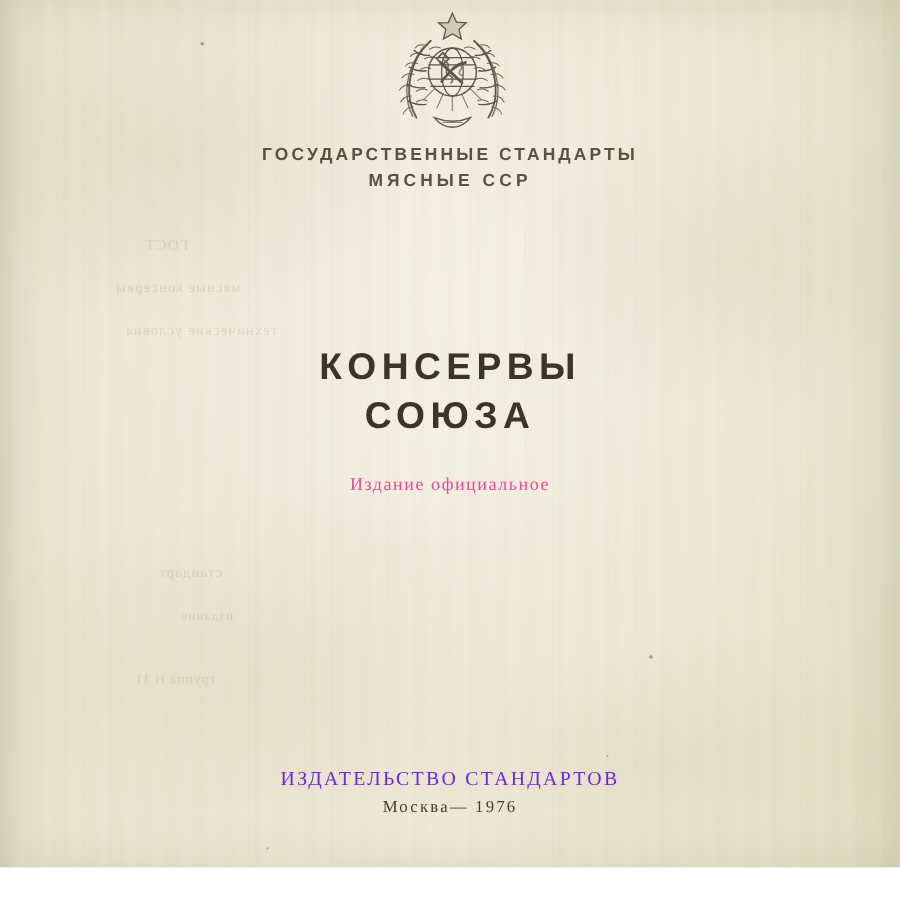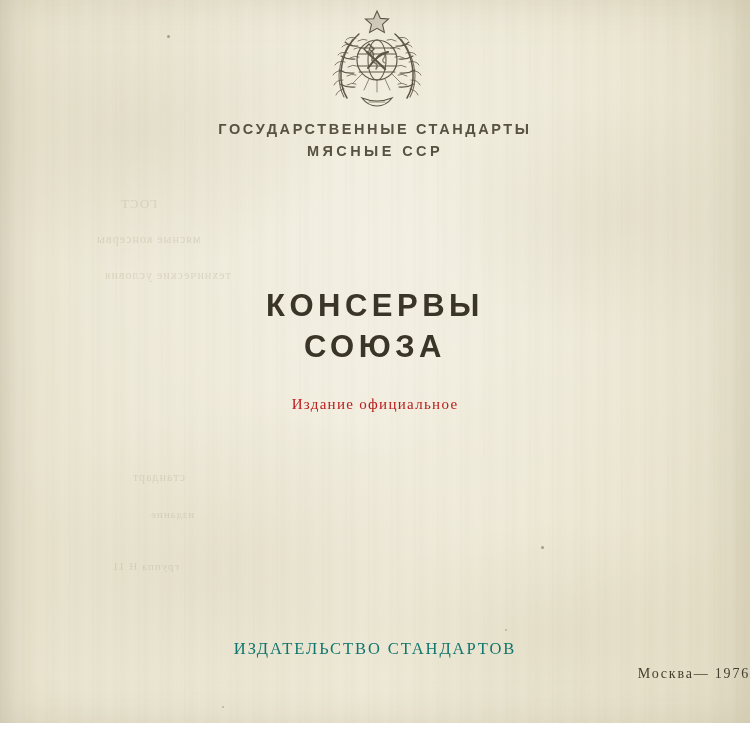--- a/index.html
+++ b/index.html
@@ -138,41 +138,41 @@
 
   .official {
     position: absolute;
     left: 0;
     top: 396px;
     width: 750px;
     text-align: center;
     font-family: "Liberation Serif", serif;
     font-size: 15px;
     letter-spacing: 1.3px;
-    color: #b91c1c;
+    color: #ec4899;
   }
 
   
   .publisher {
     position: absolute;
     left: 0;
     top: 639px;
     width: 750px;
     text-align: center;
     font-family: "Liberation Serif", serif;
     font-size: 16.5px;
     letter-spacing: 1.9px;
-    color: #0f766e;
+    color: #6d28d9;
   }
   .place-year {
     position: absolute;
     left: 0;
     top: 666px;
     width: 750px;
-    text-align: right;
+    text-align: center;
     font-family: "Liberation Serif", serif;
     font-size: 14px;
     letter-spacing: 1.8px;
     color: #443e2e;
   }
 
   
   .speck {
     position: absolute;
     background: #6e6448;

